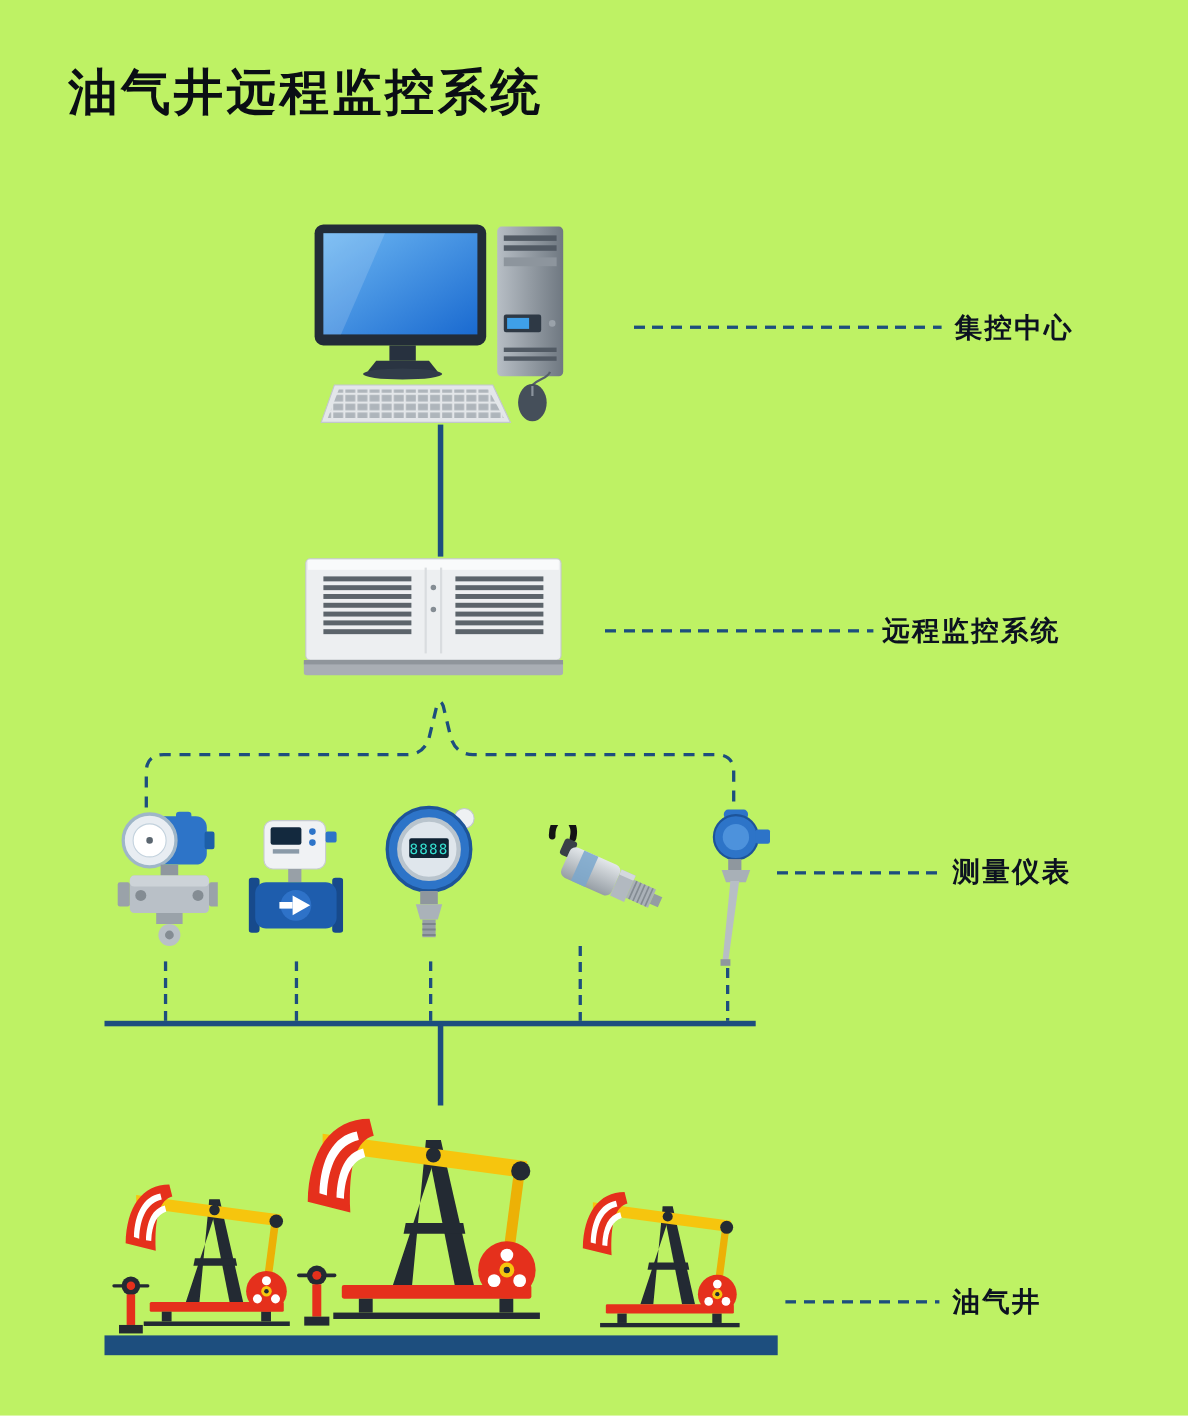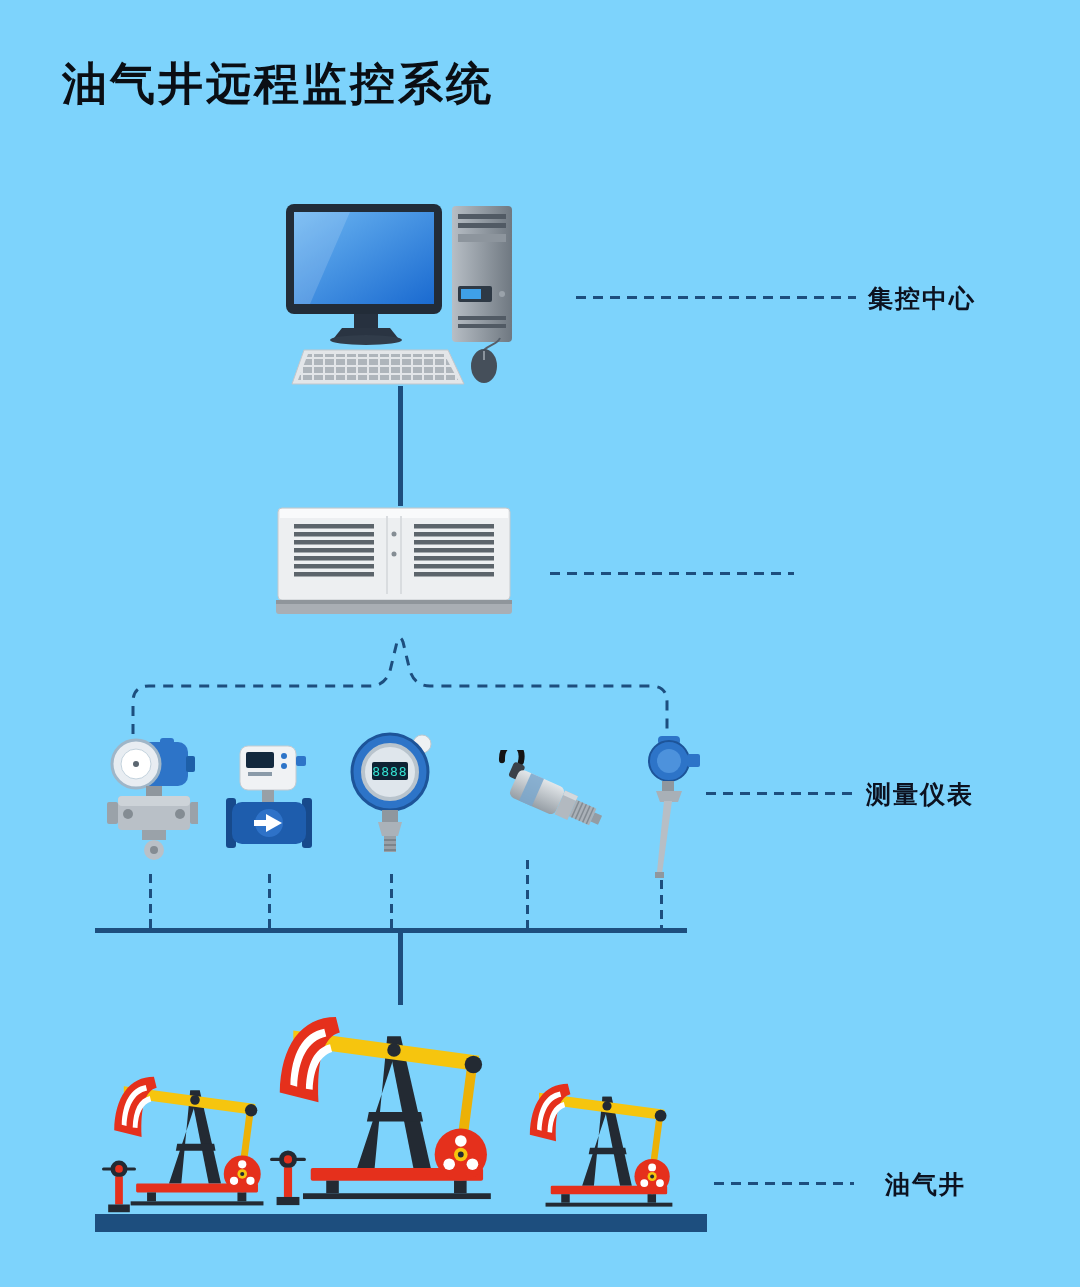--- a/index.html
+++ b/index.html
@@ -1,17 +1,17 @@
 <!DOCTYPE html>
 <html style="--line: #1d4e7e; --text: #0c1220; --pumpjack-red: #e5301c; --pumpjack-yellow: #f6c50e; --structure-dark: #232a33; --instrument-blue: #2d74c8; --screen-blue: #2f8de4;"><head>
 <meta charset="utf-8">
 <style>
   html,body{margin:0;padding:0;background:#ffffff;}
   body{font-family:"Liberation Sans","DejaVu Sans",sans-serif;}
-  .stage{position:relative;width:1080px;height:1287px;background:#7dd3fc;overflow:hidden;}
+  .stage{position:relative;width:1080px;height:1287px;background:#bef264;overflow:hidden;}
   .abs{position:absolute;}
   .title{position:absolute;left:62px;top:54px;font-size:45px;font-weight:800;color:#0a0e14;letter-spacing:3px;white-space:nowrap;}
   .label{position:absolute;font-size:25px;font-weight:700;color:var(--text,#0c1220);letter-spacing:2px;white-space:nowrap;line-height:40px;}
   .dash-h{position:absolute;height:3px;background:repeating-linear-gradient(90deg,var(--line,#1d4e7e) 0 10px,transparent 10px 17px);}
   .dash-v{position:absolute;width:3px;background:repeating-linear-gradient(180deg,var(--line,#1d4e7e) 0 9px,transparent 9px 15px);}
   .solid-v{position:absolute;width:5px;background:var(--line,#1d4e7e);}
   .bus{position:absolute;height:5px;background:var(--line,#1d4e7e);}
   .ground{position:absolute;height:18px;background:var(--line,#1d4e7e);z-index:2;}
   .f-red{fill:var(--pumpjack-red,#e5301c);}
   .f-yellow{fill:var(--pumpjack-yellow,#f6c50e);}
@@ -140,20 +140,21 @@
     <circle cx="118" cy="30" r="2.5" fill="#858d94"></circle>
     <circle cx="118" cy="50" r="2.5" fill="#858d94"></circle>
     <rect x="0" y="96" width="236" height="14" rx="3" fill="#a9aeb4"></rect>
     <rect x="0" y="96" width="236" height="4" fill="#8f959b"></rect>
   </svg>
 
   <div class="dash-h" style="left:576px;top:296px;width:280px;"></div>
   <div class="label" style="left:868px;top:278px;">集控中心</div>
 
   <div class="dash-h" style="left:550px;top:572px;width:244px;"></div>
+  <div class="label" style="left:802px;top:554px;">远程监控系统</div>
 
   <svg class="abs" style="left:120px;top:626px;" width="560" height="112" viewBox="0 0 560 112">
     <path class="s-line" d="M 13 108 L 13 76 Q 13 60 29 60 L 250 60 Q 265 60 270 45 L 277 16 Q 280 8 283 16 L 290 45 Q 295 60 310 60 L 531 60 Q 547 60 547 76 L 547 108" fill="none" stroke-width="3" stroke-dasharray="10 8"></path>
   </svg>
 
   <svg class="abs" style="left:102px;top:736px;" width="96" height="142" viewBox="0 0 96 142">
     <rect class="f-blue" x="58" y="2" width="14" height="9" rx="3"></rect>
     <rect class="f-blue" x="20" y="6" width="66" height="44" rx="10"></rect>
     <rect x="84" y="20" width="9" height="16" rx="2" fill="#1d5fa8"></rect>
     <circle cx="34" cy="28" r="24" fill="#e8edf2" stroke="#9fb6c8" stroke-width="3"></circle>
@@ -236,21 +237,21 @@
     <circle cx="43" cy="27" r="20" fill="none" stroke="#1d5499" stroke-width="2"></circle>
     <circle cx="43" cy="27" r="12" fill="#4d92dc"></circle>
     <rect class="f-blue" x="61" y="20" width="13" height="13" rx="2"></rect>
     <rect x="36" y="47" width="12" height="10" fill="#8f979e"></rect>
     <polygon points="30,57 56,57 52,68 34,68" fill="#a8b0b7"></polygon>
     <polygon points="38,67 46,67 36,140 31,138" fill="#b7bec5"></polygon>
     <rect x="29" y="138" width="9" height="6" fill="#8f979e"></rect>
   </svg>
 
   <div class="dash-h" style="left:706px;top:792px;width:148px;"></div>
-  <div class="label" style="left:866px;top:774px;">测量仪表</div>
+  <div class="label" style="left:866px;top:774px;font-family:Liberation Serif, serif;">测量仪表</div>
 
   <div class="dash-v" style="left:149px;top:874px;height:54px;"></div>
   <div class="dash-v" style="left:268px;top:874px;height:54px;"></div>
   <div class="dash-v" style="left:390px;top:874px;height:54px;"></div>
   <div class="dash-v" style="left:526px;top:860px;height:68px;"></div>
   <div class="dash-v" style="left:660px;top:880px;height:48px;"></div>
 
   <div class="bus" style="left:95px;top:928px;width:592px;"></div>
 
   <div class="solid-v" style="left:398px;top:931px;height:74px;z-index:0;"></div>
@@ -268,15 +269,15 @@
   <svg class="abs jack" style="left:102px;top:1158px;" width="34" height="59" viewBox="0 0 44 76">
       <use href="#wellhead-shape"></use>
     </svg>
   <svg class="abs jack" style="left:270px;top:1148px;" width="36" height="62" viewBox="0 0 44 76">
       <use href="#wellhead-shape"></use>
     </svg>
 
   <div class="ground" style="left:95px;top:1214px;width:612px;"></div>
 
   <div class="dash-h" style="left:714px;top:1182px;width:140px;"></div>
-  <div class="label" style="left:885px;top:1164px;">油气井</div>
+  <div class="label" style="left:866px;top:1164px;">油气井</div>
 
 </div>
 
 </body></html>

